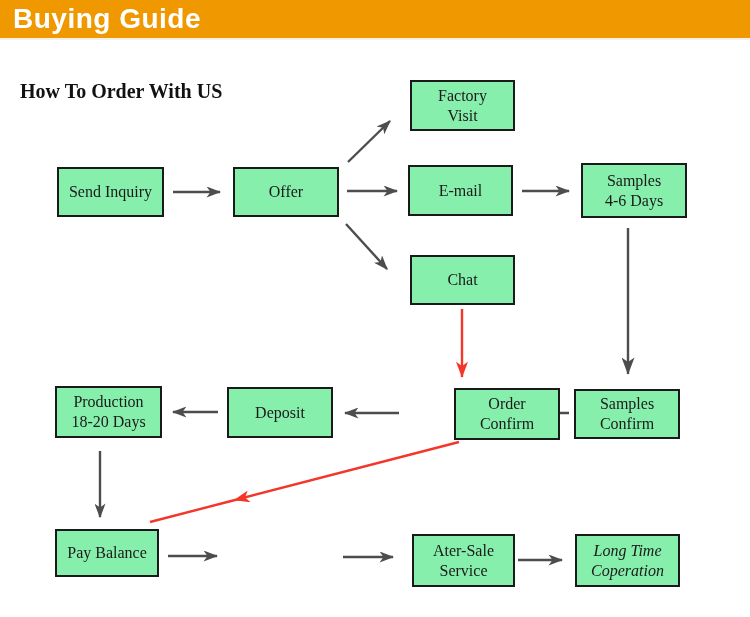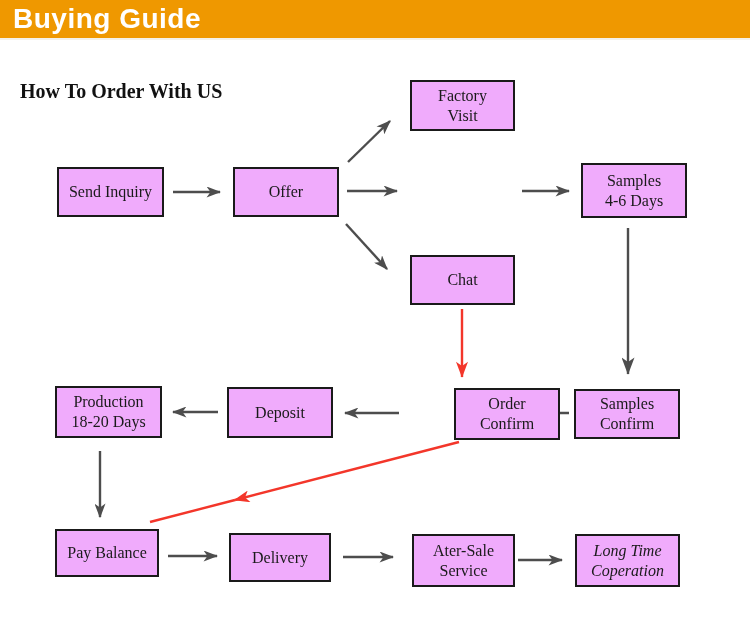--- a/index.html
+++ b/index.html
@@ -32,21 +32,21 @@
   }
   .section-heading {
     position: absolute;
     left: 20px; top: 80px;
     font-size: 20px;
     font-weight: bold;
     color: #111111;
   }
   .node {
     position: absolute;
-    background: #f0abfc;
+    background: #86efac;
     border: 2px solid #1a1a1a;
     display: flex;
     align-items: center;
     justify-content: center;
     text-align: center;
     font-size: 16px;
     line-height: 1.25;
     color: #1a1a1a;
     white-space: pre-line;
   }
@@ -119,30 +119,30 @@
       <line x1="462" y1="309" x2="462" y2="377" marker-end="url(#ahRedLong)"></line>
       <line x1="459" y1="442" x2="235" y2="500" marker-end="url(#ahRed)"></line>
       <line x1="235" y1="500" x2="150" y2="522"></line>
     </g>
   </svg>
 
   <div class="node n-send-inquiry">Send Inquiry</div>
   <div class="node n-offer">Offer</div>
   <div class="node n-factory-visit">Factory
 Visit</div>
+  <div class="node n-email">E-mail</div>
   <div class="node n-chat">Chat</div>
   <div class="node n-samples-days">Samples
 4-6 Days</div>
   <div class="node n-samples-confirm">Samples
 Confirm</div>
   <div class="node n-order-confirm">Order
 Confirm</div>
   <div class="node n-deposit">Deposit</div>
   <div class="node n-production">Production
 18-20 Days</div>
   <div class="node n-pay-balance">Pay Balance</div>
-  <div class="node n-delivery">Delivery</div>
   <div class="node n-after-sale">Ater-Sale
 Service</div>
   <div class="node n-long-time">Long Time
 Coperation</div>
 
 </div>
 
 </body></html>

